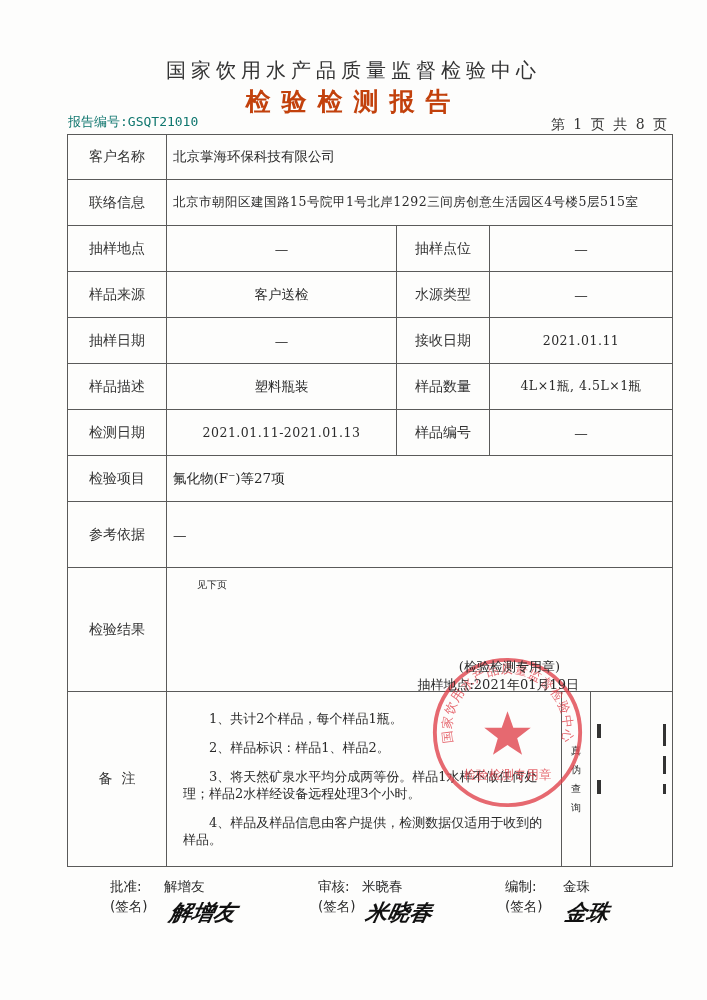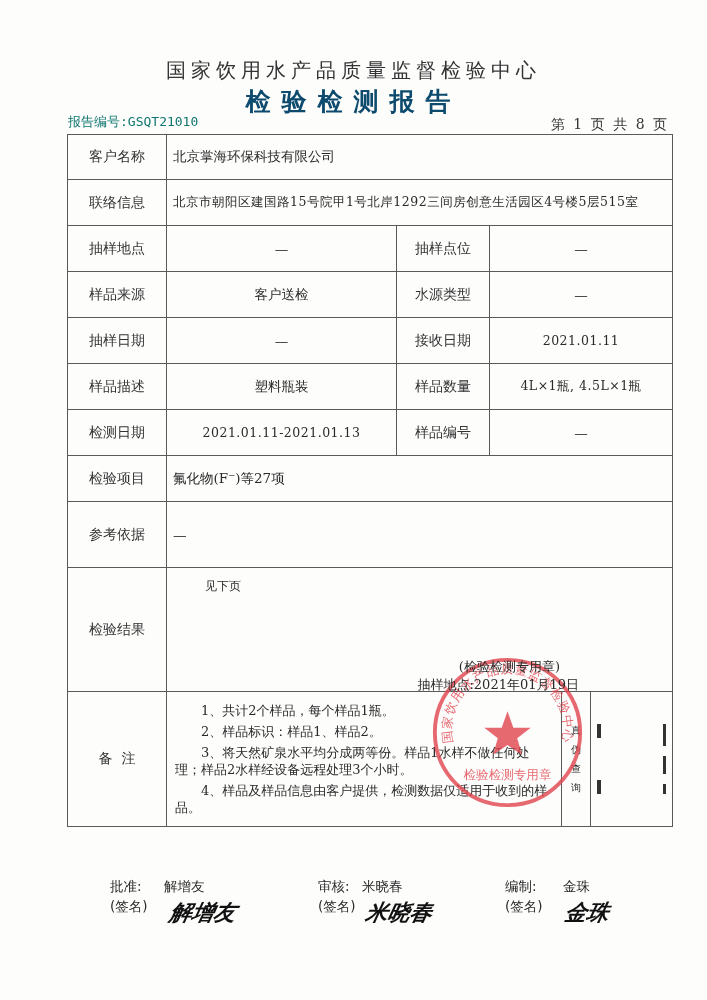--- a/index.html
+++ b/index.html
@@ -29,21 +29,21 @@
     }
     .report-title {
       position: absolute;
       top: 85px;
       left: 0;
       width: 707px;
       text-align: center;
       font-size: 25px;
       letter-spacing: 11px;
       font-weight: bold;
-      color: #0c4a6e;
+      color: #c2410c;
       font-family: "DejaVu Sans", sans-serif;
     }
     .report-no {
       position: absolute;
       top: 113px;
       left: 68px;
       font-size: 13px;
       font-family: "DejaVu Sans Mono", monospace;
       color: #0f766e;
     }
@@ -86,22 +86,22 @@
     }
     .small { font-size: 12.5px; letter-spacing: 0.5px; }
     .dash { letter-spacing: 0; }
     .result-cell {
       position: relative;
       vertical-align: top !important;
     }
     .result-text {
       position: absolute;
       top: 10px;
-      left: 38px;
-      font-size: 12px;
+      left: 30px;
+      font-size: 10px;
     }
     .stamp-caption {
       position: absolute;
       right: 112px;
       top: 90px;
       font-size: 13px;
       z-index: 3;
     }
     .issue-date {
       position: absolute;
@@ -111,21 +111,21 @@
       z-index: 3;
     }
     .notes-text {
       font-size: 13px;
       line-height: 17px;
       padding: 6px 4px 6px 4px !important;
       text-align: left;
       vertical-align: top !important;
       font-family: "DejaVu Serif", serif;
     }
-    .notes-text p { margin: 4px; text-indent: 2em; }
+    .notes-text p { margin: 12px; text-indent: 2em; }
     .verify-cell {
       text-align: center;
       font-size: 10px;
       line-height: 19px;
       font-family: "DejaVu Serif", serif;
     }
     .qr-cell {
       position: relative;
     }
     .qr-mark {

